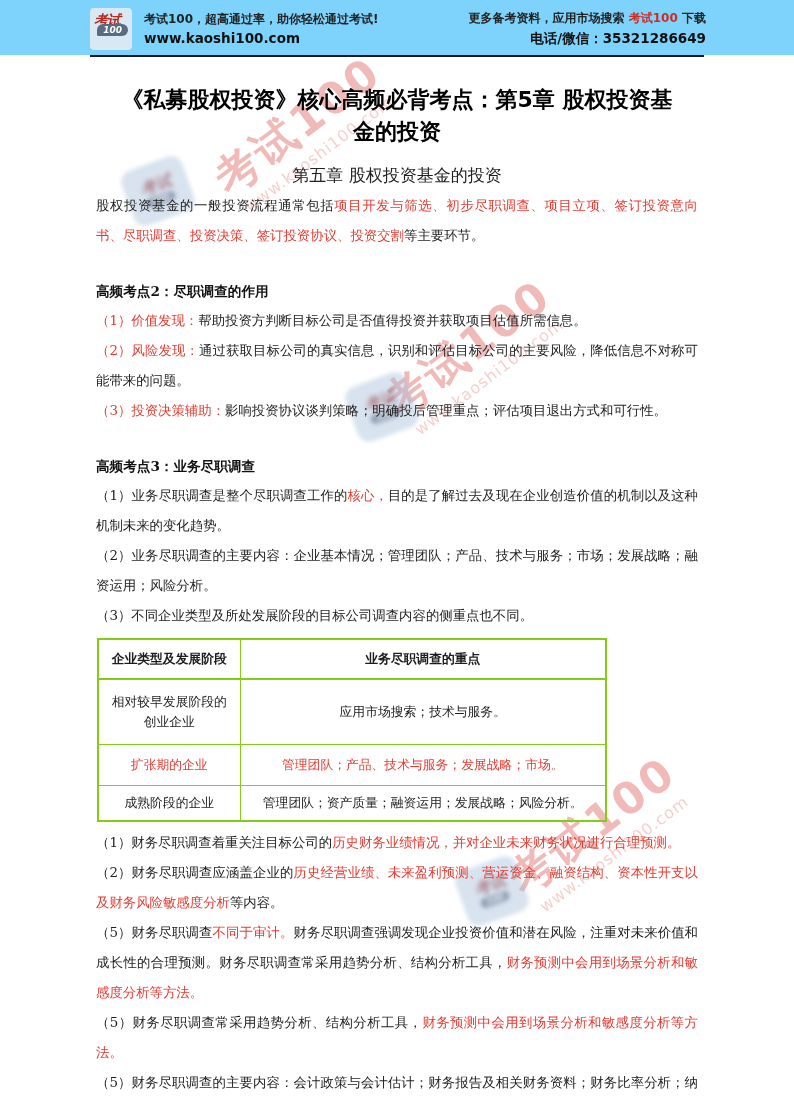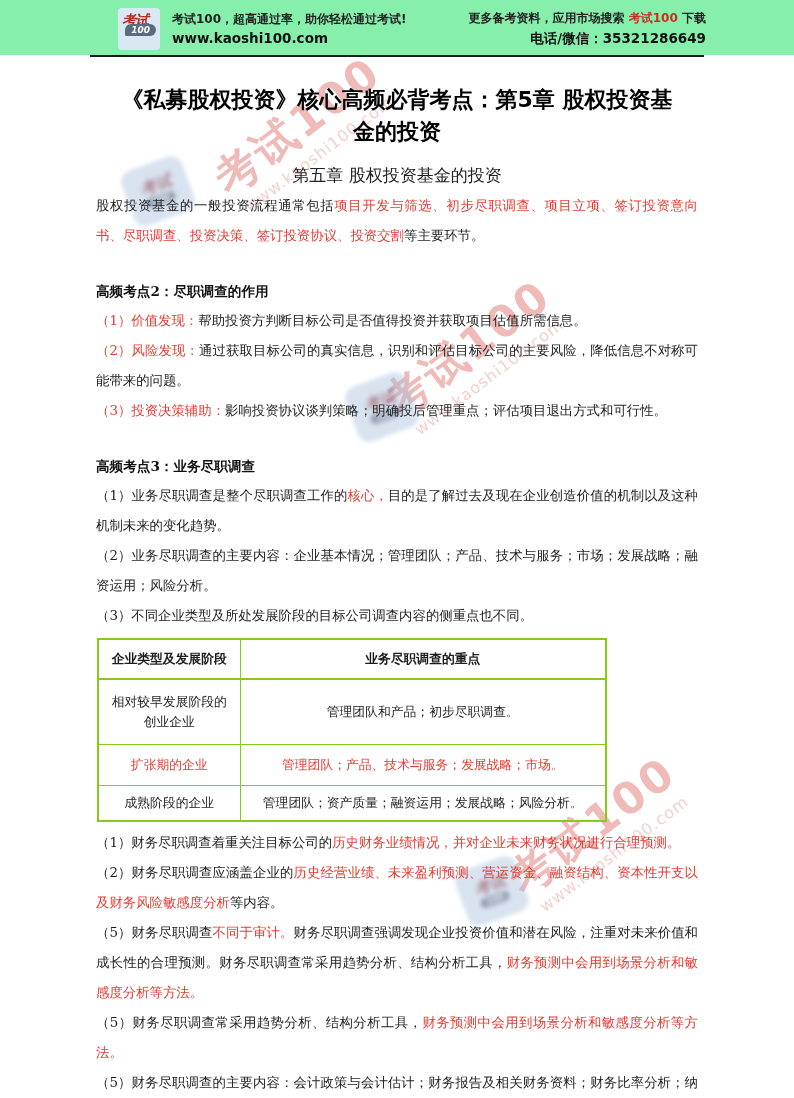--- a/index.html
+++ b/index.html
@@ -5,21 +5,21 @@
   html,body{margin:0;padding:0;background:#e9e9e9;}
   .page{
     position:relative;width:794px;height:1098px;margin:0 auto;
     background:#ffffff;overflow:hidden;
     font-family:"DejaVu Serif","Liberation Serif",serif;color:#1d1d1d;
   }
   
   .hdr{
     position:absolute;top:0;left:0;right:0;height:55px;
     display:flex;align-items:center;box-sizing:border-box;
-    padding:6px 88px 4px 118px;z-index:3;background:#86efac;
+    padding:6px 88px 4px 90px;z-index:3;background:#7dd3fc;
     font-family:"DejaVu Sans","Liberation Sans",sans-serif;
   }
   .logo{position:relative;width:42px;height:42px;background:#d9e9f3;border-radius:4px;flex:0 0 auto;}
   .logo-kaoshi{position:absolute;top:4px;left:4px;color:#b8281f;font-weight:bold;font-size:14px;font-style:italic;letter-spacing:-1px;}
   .logo-100{position:absolute;bottom:14px;right:4px;background:#5a6b80;color:#fff;font-size:9px;font-weight:bold;font-style:italic;padding:1px 6px;border-radius:9px 9px 9px 2px;}
   .hdr-left{margin-left:12px;}
   .hdr-l1{font-size:12px;font-weight:bold;color:#222;line-height:19px;}
   .hdr-l2{font-size:13.5px;font-weight:bold;color:#111;line-height:19px;}
   .hdr-right{margin-left:auto;text-align:right;}
   .hdr-r1{font-size:12px;font-weight:bold;color:#222;line-height:19px;}
@@ -131,21 +131,21 @@
           </colgroup>
           <thead>
             <tr>
               <th>企业类型及发展阶段</th>
               <th>业务尽职调查的重点</th>
             </tr>
           </thead>
           <tbody>
             <tr>
               <td>相对较早发展阶段的创业企业</td>
-              <td>管理团队和产品；初步尽职调查。</td>
+              <td>应用市场搜索；技术与服务。</td>
             </tr>
             <tr class="red">
               <td>扩张期的企业</td>
               <td>管理团队；产品、技术与服务；发展战略；市场。</td>
             </tr>
             <tr>
               <td>成熟阶段的企业</td>
               <td>管理团队；资产质量；融资运用；发展战略；风险分析。</td>
             </tr>
           </tbody>

